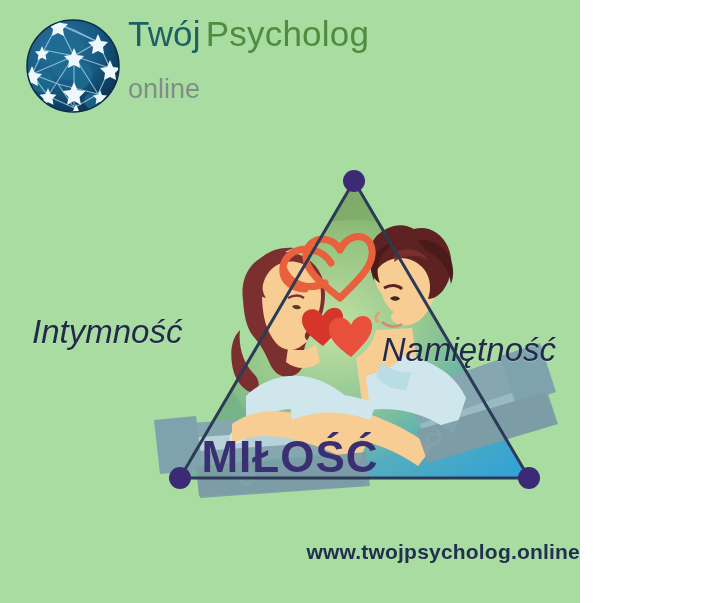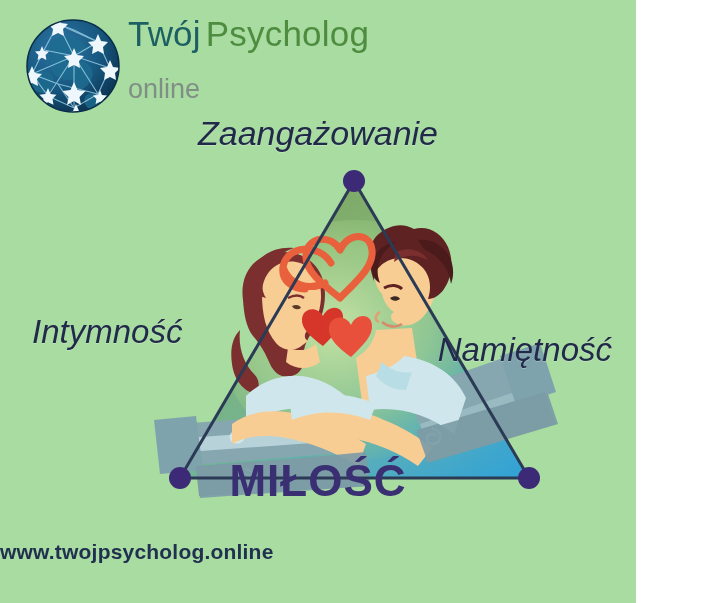--- a/index.html
+++ b/index.html
@@ -5,21 +5,21 @@
   html, body {
     margin: 0;
     padding: 0;
     background: #ffffff;
   }
   body {
     font-family: "Liberation Sans", sans-serif;
   }
   #poster {
     position: relative;
-    width: 636px;
+    width: 580px;
     height: 603px;
     overflow: hidden;
     background: #a8dca0;
   }
 
   
   .brand {
     position: absolute;
     left: 14px;
     top: 10px;
@@ -86,35 +86,35 @@
     top: 0;
     width: 720px;
     height: 603px;
   }
 
   
   #love-word {
     position: absolute;
     left: 0;
     right: 0;
-    top: 456px;
+    top: 432px;
     text-align: center;
     font-size: 44px;
     font-weight: bold;
     color: #3a2f72;
     letter-spacing: 1px;
   }
 
   
   #site-url {
     position: absolute;
     left: 0;
     right: 0;
     top: 540px;
-    text-align: left;
+    text-align: right;
     font-size: 21px;
     font-weight: bold;
     color: #22304f;
     letter-spacing: 0.2px;
   }
 </style>
 </head>
 <body>
 
 <div id="poster">
@@ -308,21 +308,20 @@
         </g>
         <circle cx="59" cy="56" r="46" fill="none" stroke="#0a2d4a" stroke-width="1.5"></circle>
       </svg>
     </div>
     <div class="brand-text">
       <div class="brand-line1"><span class="brand-twoj">Twój</span><span class="brand-psycholog">Psycholog</span></div>
       <div class="brand-line2">online</div>
     </div>
   </div>
 
-  <div class="vertex-label" id="label-top">Zaangażowanie</div>
   <div class="vertex-label" id="label-left">Intymność</div>
   <div class="vertex-label" id="label-right">Namiętność</div>
 
   <div id="love-word">MIŁOŚĆ</div>
 
   <div id="site-url">www.twojpsycholog.online</div>
 
 </div>
 
 </body></html>

